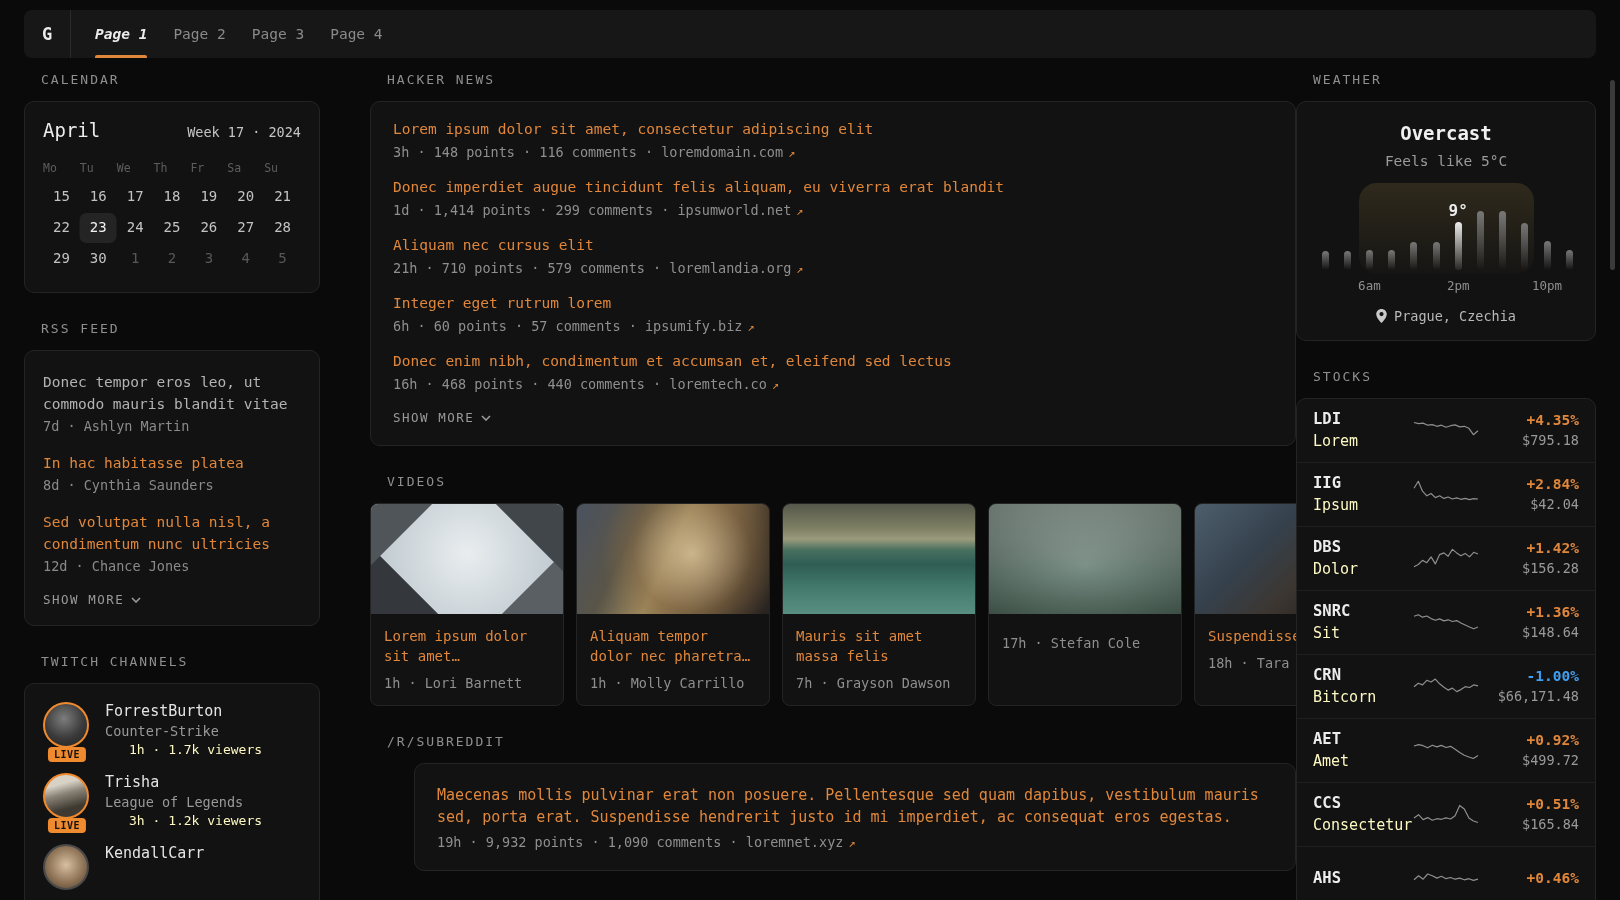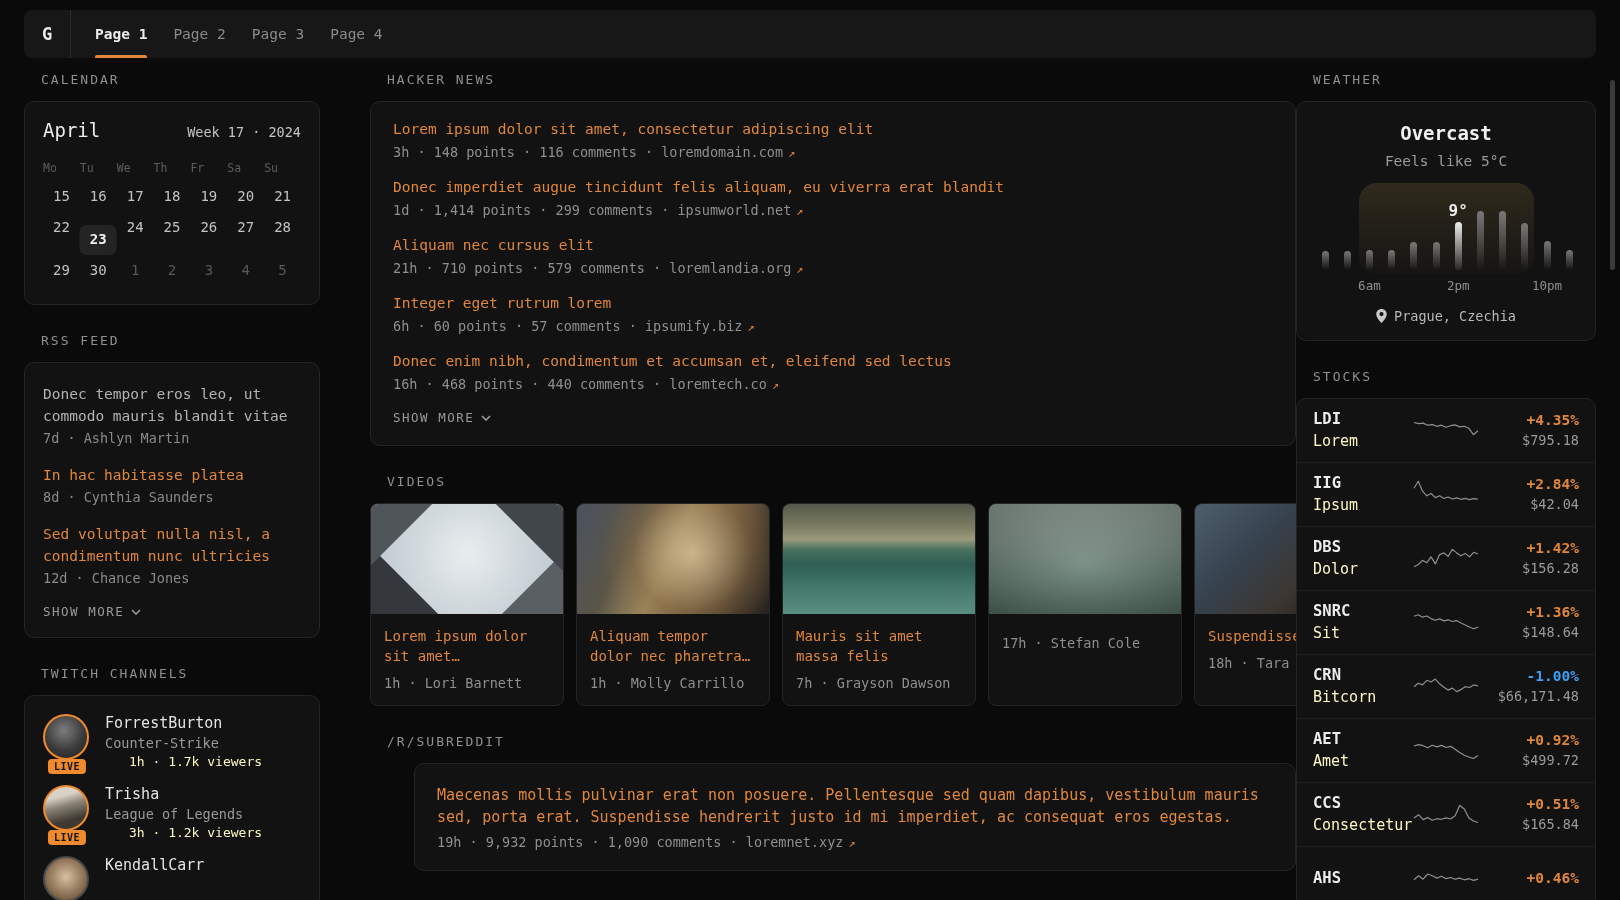--- a/index.html
+++ b/index.html
@@ -9,42 +9,42 @@
   .section-label{font-size:13px;letter-spacing:2px;color:#8f8f8f;margin:0 0 14px 17px;}
 
   
   #nav{position:absolute;left:24px;top:10px;width:1572px;height:48px;background:#171717;
     border-radius:8px;display:flex;align-items:stretch;box-sizing:border-box;}
   #logo-box{width:46px;display:flex;align-items:center;justify-content:center;
     border-right:1px solid #2a2a2a;color:#ececec;font-size:17px;font-weight:700;}
   #tabs{display:flex;align-items:stretch;padding-left:24px;}
   .tab{position:relative;display:flex;align-items:center;margin-right:26px;font-size:14.5px;
     color:#8a8a8a;cursor:pointer;}
-  .tab.active{color:#ececec;font-weight:700;}
+  .tab.active{color:#ececec;font-weight:700;font-style:italic;}
   .tab.active::after{content:"";position:absolute;left:0;right:0;bottom:0;height:3px;
     background:var(--accent);border-radius:2px 2px 0 0;}
 
   
   .col{position:absolute;top:72px;}
   #col-left{left:24px;width:296px;}
   #col-mid{left:342px;width:926px;padding-left:28px;}
   #col-right{left:1296px;width:300px;}
   .section{margin-bottom:0;}
   .section + .section{margin-top:28px;}
 
   
   #calendar-panel{padding:17px 18px 18px;}
   #cal-head{display:flex;align-items:baseline;justify-content:space-between;}
   #cal-month{font-size:19px;font-weight:400;color:#ececec;}
   #cal-week{font-size:13.5px;color:#c4c4c4;}
   #cal-grid{display:grid;grid-template-columns:repeat(7,1fr);margin-top:14px;}
   .cal-wd{font-size:11.5px;color:#5d5d5d;text-align:left;height:26px;line-height:26px;}
   .cal-day{font-size:14px;color:#c3c3c3;text-align:center;height:31px;line-height:31px;}
   .cal-day.dim{color:#585858;}
-  .cal-day.today{position:relative;color:#f2f2f2;font-weight:700;margin-top:12px;}
+  .cal-day.today{position:relative;color:#f2f2f2;font-weight:400;}
   .cal-day.today::before{content:"";position:absolute;left:50%;top:50%;width:37px;height:30px;
     transform:translate(-50%,-50%);background:#242424;border-radius:7px;z-index:0;}
   .cal-day.today span{position:relative;z-index:1;}
 
   
   #rss-panel{padding:20px 18px 18px;}
   .rss-item{margin-bottom:18px;}
   .rss-title{font-size:14.5px;line-height:22px;color:var(--accent);cursor:pointer;}
   .rss-title.muted{color:#b3b3b3;}
   .feed-meta{font-size:13.5px;color:#8a8a8a;margin-top:3px;}

